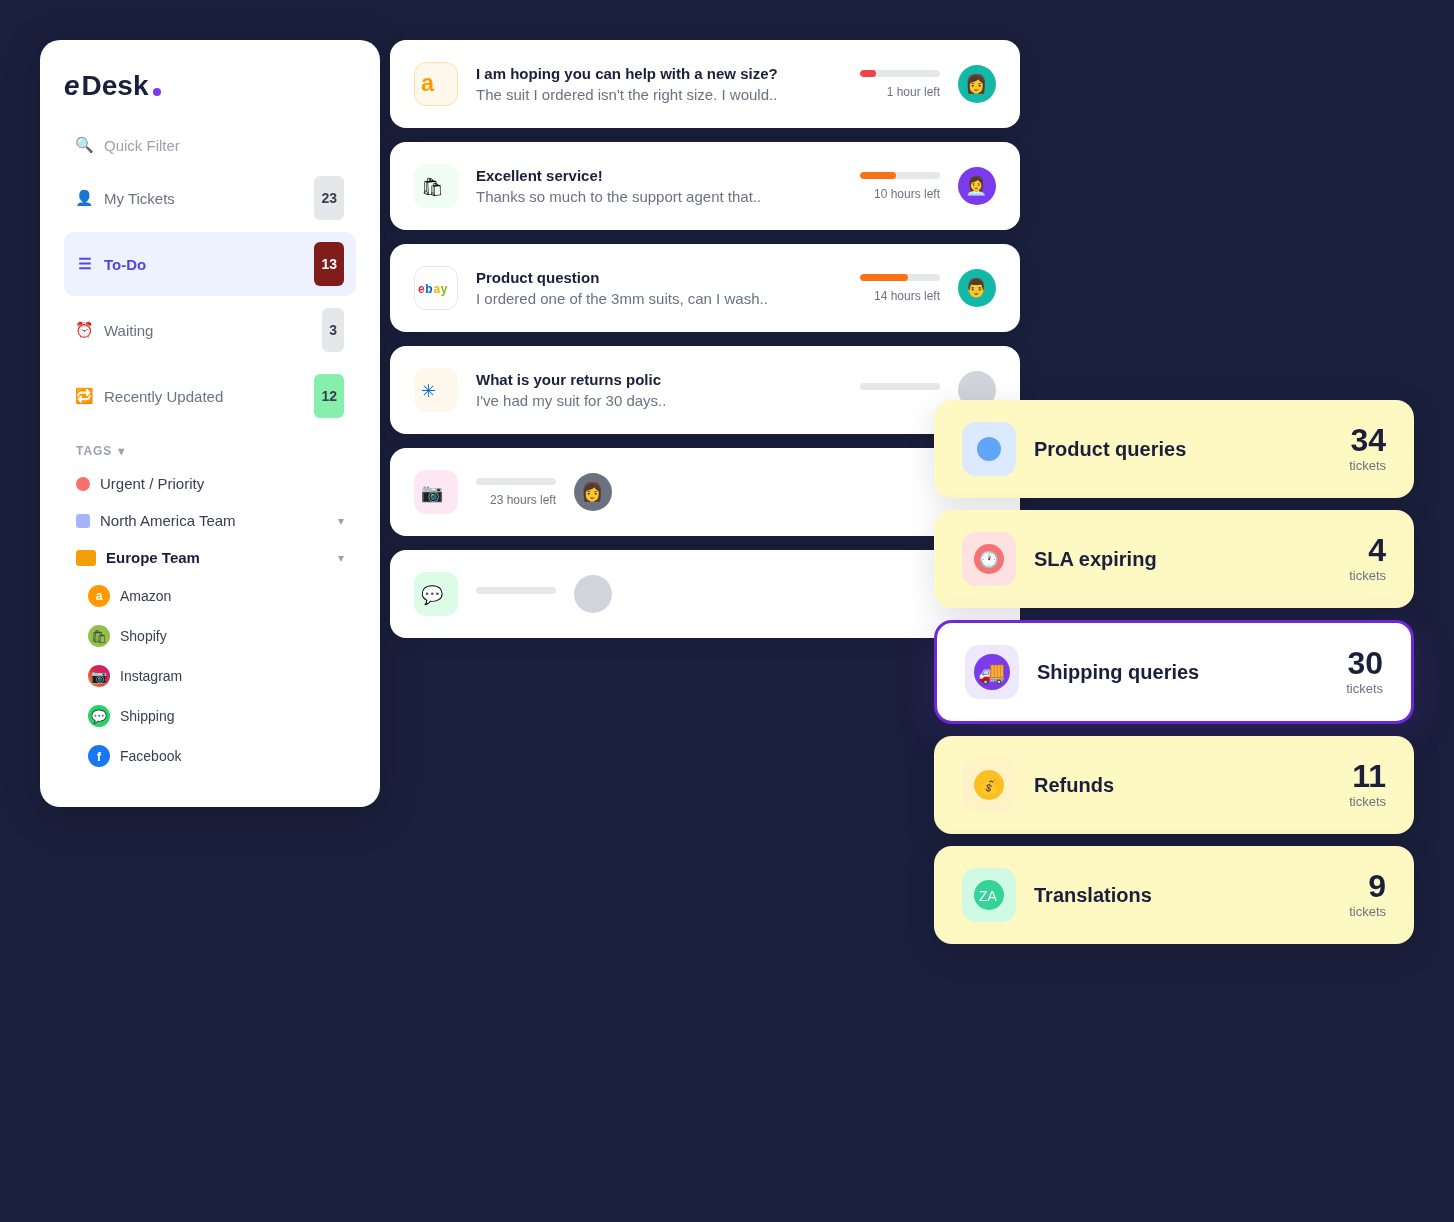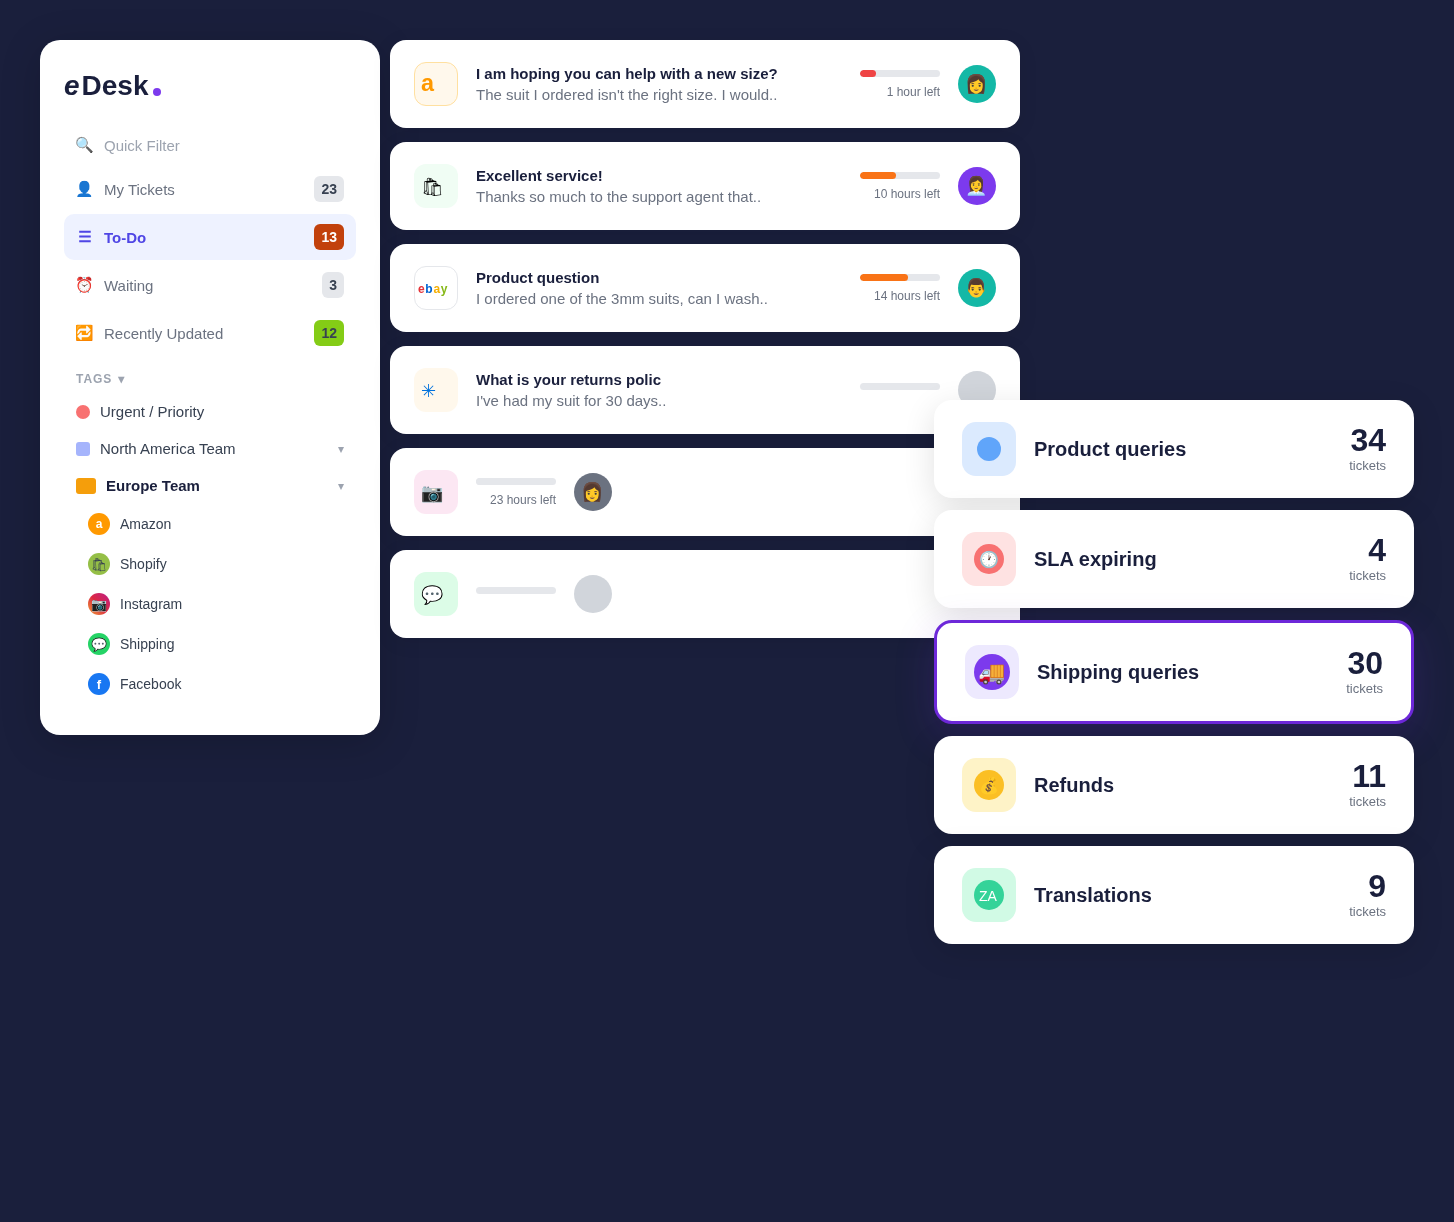--- a/index.html
+++ b/index.html
@@ -66,24 +66,24 @@
       color: #4f46e5;
       font-weight: 600;
     }
     .sidebar-item .count {
       margin-left: auto;
       font-size: 14px;
       font-weight: 600;
       color: #4f46e5;
       background: #c7d2fe;
       border-radius: 6px;
-      padding: 5px 7px;
+      padding: 14px 7px;
     }
     .sidebar-item.active .count {
-      background: #c2410c;
+      background: #7f1d1d;
       color: #fff;
     }
 
     .sidebar-icon {
       width: 18px;
       height: 18px;
       display: flex;
       align-items: center;
       justify-content: center;
       color: #9ca3af;
@@ -255,21 +255,21 @@
       right: 40px;
       top: 400px;
       width: 480px;
       z-index: 10;
       display: flex;
       flex-direction: column;
       gap: 12px;
     }
 
     .query-card {
-      background: #ffffff;
+      background: #fef9c3;
       border-radius: 18px;
       padding: 22px 28px;
       display: flex;
       align-items: center;
       gap: 18px;
       box-shadow: 0 8px 32px rgba(0,0,0,0.12);
     }
 
     .query-card.featured {
       background: #fff;
@@ -340,21 +340,21 @@
 
   <div class="sidebar-item">
     <span class="sidebar-icon">⏰</span>
     <span>Waiting</span>
     <span class="count" style="background:#e5e7eb;color:#374151;">3</span>
   </div>
 
   <div class="sidebar-item">
     <span class="sidebar-icon">🔁</span>
     <span>Recently Updated</span>
-    <span class="count" style="background:#84cc16;color:#374151;">12</span>
+    <span class="count" style="background:#86efac;color:#374151;">12</span>
   </div>
 
   <div class="tags-header">
     <span>TAGS</span>
     <span>▾</span>
   </div>
 
   <div class="tag-item">
     <span class="tag-dot" style="background:#f87171;border-radius:50%;"></span>
     <span>Urgent / Priority</span>

